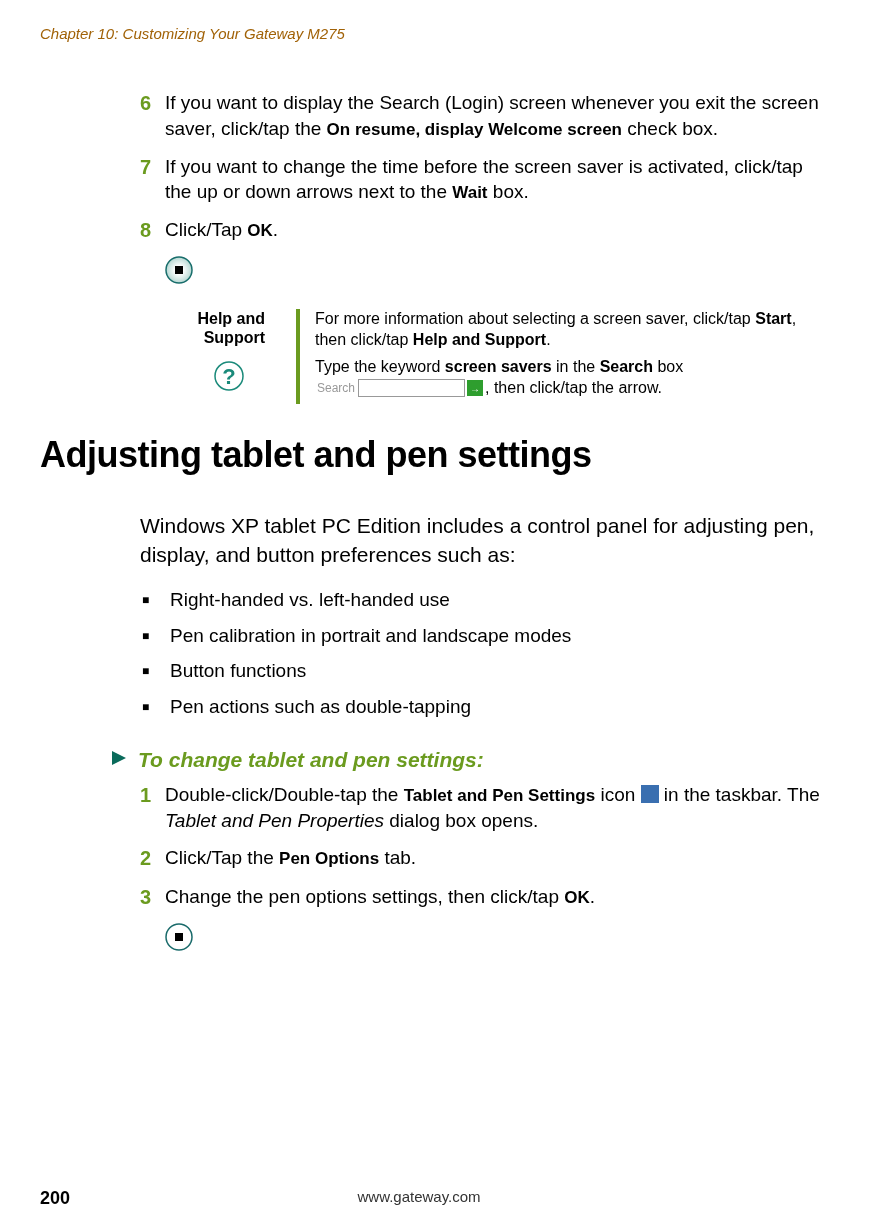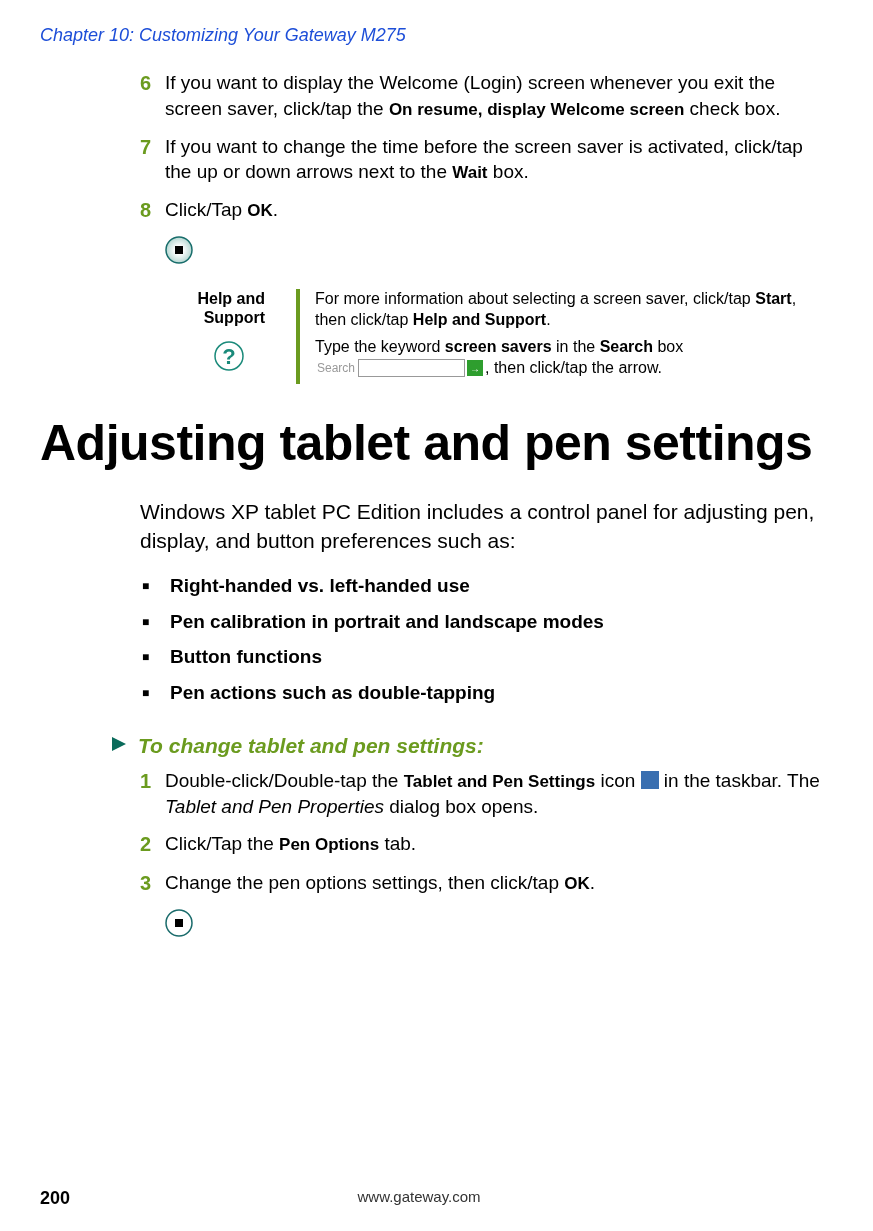--- a/index.html
+++ b/index.html
@@ -14,24 +14,24 @@
   }
   .page {
     padding: 25px 45px 30px 40px;
     box-sizing: border-box;
     width: 100%;
     height: 100%;
     position: relative;
   }
   .chapter-header {
     font-style: italic;
-    color: #1d4ed8;
-    font-size: 18px;
-    font-family: Arial, Helvetica, sans-serif;
-    margin-bottom: 24px;
+    color: #a16207;
+    font-size: 15px;
+    font-family: Arial, Helvetica, sans-serif;
+    margin-bottom: 48px;
   }
   .content {
     margin-left: 100px;
   }
   .step {
     display: flex;
     margin-bottom: 12px;
     font-size: 19px;
     line-height: 1.35;
     font-family: "Lucida Sans", "Lucida Grande", Verdana, sans-serif;
@@ -83,37 +83,37 @@
     color: #999;
     font-family: Verdana, sans-serif;
     margin: 0 2px;
   }
   .search-widget .lbl { margin-right: 3px; }
   .search-widget .box { width: 105px; height: 16px; border: 1px solid #999; background: #fff; }
   .search-widget .go { width: 16px; height: 16px; background: #2e9e2e; margin-left: 2px; display: flex; align-items: center; justify-content: center; color: #fff; font-size: 10px; }
   h1.main-heading {
     font-family: Arial, Helvetica, sans-serif;
     font-weight: bold;
-    font-size: 50px;
-    margin: 25px 0 26px 0;
+    font-size: 36px;
+    margin: 25px 0 36px 0;
     letter-spacing: -0.5px;
   }
   .intro-para {
     font-size: 21px;
     line-height: 1.35;
     font-family: "Lucida Sans", "Lucida Grande", Verdana, sans-serif;
     margin-bottom: 18px;
     font-weight: 300;
   }
   .bullet-list { margin: 0 0 22px 0; padding: 0; list-style: none; }
   .bullet-list li {
     font-size: 19px;
     line-height: 1.35;
     font-family: "Lucida Sans", "Lucida Grande", Verdana, sans-serif;
-    font-weight: 700;
+    font-weight: 400;
     margin-bottom: 10px;
     padding-left: 30px;
     position: relative;
   }
   .bullet-list li::before {
     content: "■";
     position: absolute;
     left: 2px;
     font-size: 12px;
     top: 5px;
@@ -158,21 +158,21 @@
 <body>
 
 <div class="page">
   <div class="chapter-header">Chapter 10: Customizing Your Gateway M275</div>
 
   <div class="content">
 
     <div class="step">
       <div class="step-num">6</div>
       <div class="step-body">
-        <span>If you want to display the Welcome (Login) screen whenever you exit the screen saver, click/tap the </span><span class="inline-bold">On resume, display Welcome screen</span><span> check box.</span>
+        <span>If you want to display the Search (Login) screen whenever you exit the screen saver, click/tap the </span><span class="inline-bold">On resume, display Welcome screen</span><span> check box.</span>
       </div>
     </div>
 
     <div class="step">
       <div class="step-num">7</div>
       <div class="step-body">
         <span>If you want to change the time before the screen saver is activated, click/tap the up or down arrows next to the </span><span class="inline-bold">Wait</span><span> box.</span>
       </div>
     </div>
 

